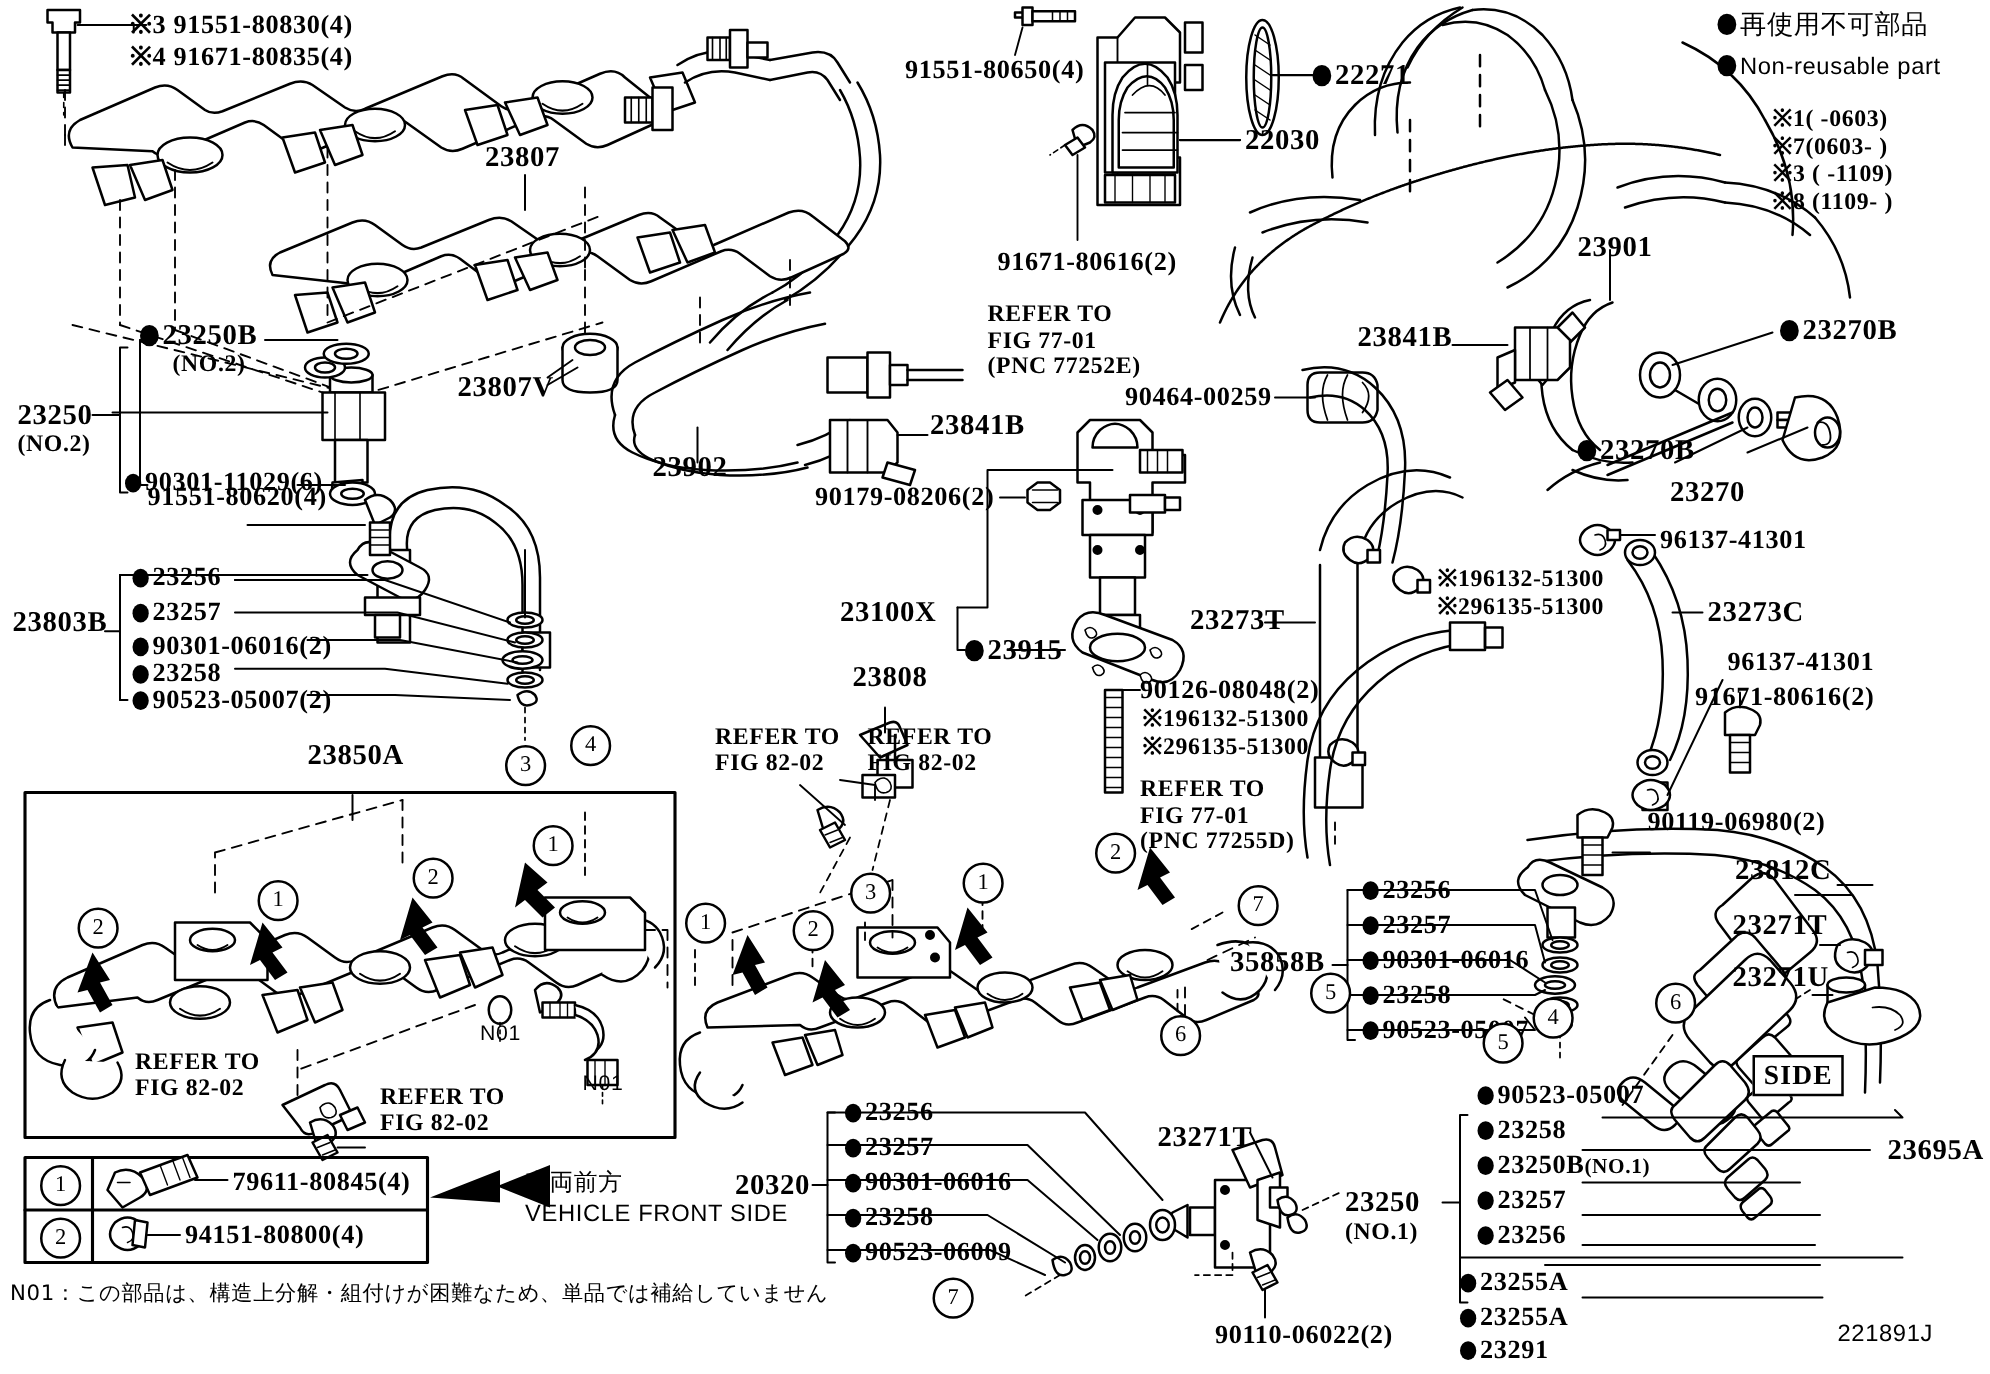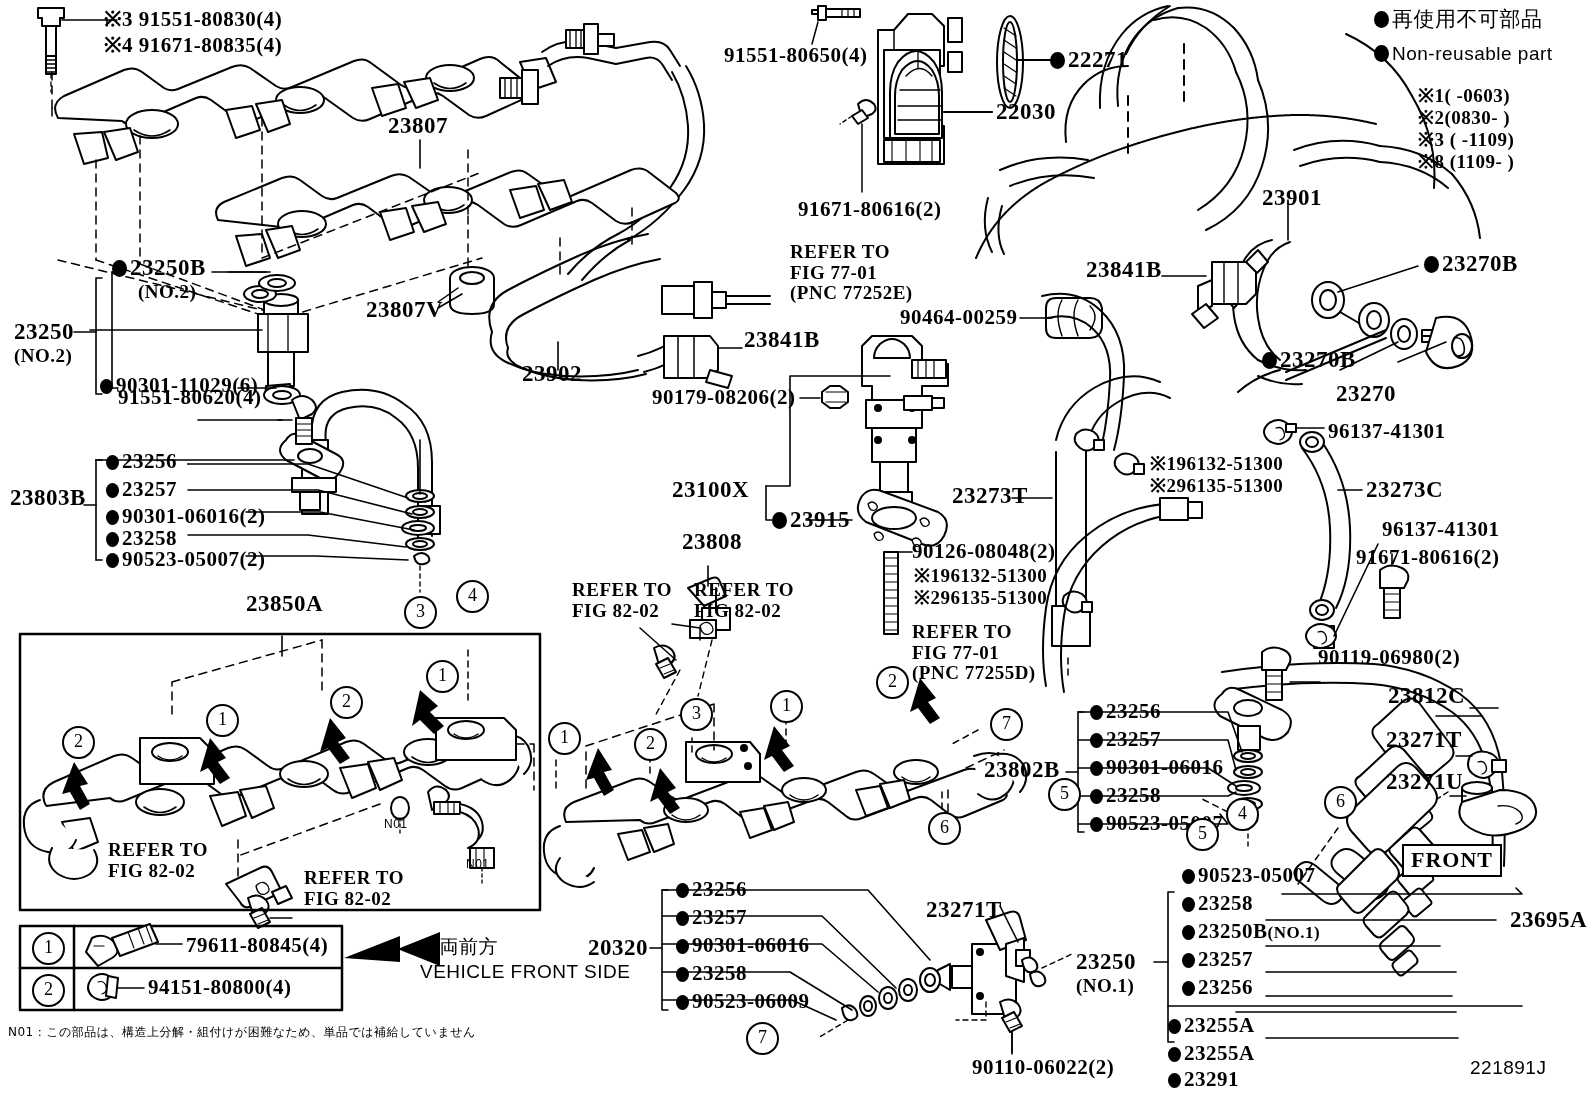--- a/index.html
+++ b/index.html
@@ -4,21 +4,21 @@
 <style>
   html,body{margin:0;padding:0;background:#fff;}
   body{font-family:"Liberation Serif", serif;}
   #page{position:relative;width:1592px;height:1099px;background:#fff;overflow:hidden;}
   #art{position:absolute;left:0;top:0;width:1592px;height:1099px;}
   .lbl{position:absolute;white-space:nowrap;color:#000;font-family:"Liberation Serif",serif;
        font-weight:bold;letter-spacing:0.5px;line-height:1.08;}
   .s24{font-size:23px;}
   .s22{font-size:21px;}
   .s20{font-size:19px;}
-  .s18{font-size:12px;}
+  .s18{font-size:17px;}
   .sans{font-family:"Liberation Sans",sans-serif;font-weight:normal;}
   .jp{font-family:"DejaVu Sans",sans-serif;font-weight:normal;}
   .dot{display:inline-block;width:15px;height:17px;border-radius:50%;background:#000;
        vertical-align:-2px;margin-right:3px;}
   .dot.sm{width:13px;height:15px;}
   .sub{font-size:17px;font-weight:bold;}
   .mark-box{position:absolute;border:2.5px solid #000;padding:1px 7px 2px 7px;background:#fff;
             font-size:22px;font-weight:bold;letter-spacing:1px;}
   .circnum{position:absolute;width:29px;height:29px;border:2px solid #000;border-radius:50%;
            background:#fff;font-size:18px;font-weight:normal;text-align:center;line-height:27px;
@@ -855,21 +855,21 @@
     <span class="dot"></span><span>22271</span>
   </div>
 
   <div class="lbl s22 jp" style="left:1374px;top:8px;">
     <span class="dot"></span><span>再使用不可部品</span>
   </div>
   <div class="lbl s20 sans" style="left:1374px;top:44px;">
     <span class="dot"></span><span>Non-reusable part</span>
   </div>
   <div class="lbl s20" style="left:1418px;top:86px;">※1(    -0603)</div>
-  <div class="lbl s20" style="left:1418px;top:108px;">※2(0830-    )</div>
+  <div class="lbl s20" style="left:1418px;top:108px;">※7(0603-    )</div>
   <div class="lbl s20" style="left:1418px;top:130px;">※3 (   -1109)</div>
   <div class="lbl s20" style="left:1418px;top:152px;">※8 (1109-    )</div>
 
   <div class="lbl s20" style="left:790px;top:242px;">
     <div>REFER TO</div>
     <div>FIG 77-01</div>
     <div>(PNC 77252E)</div>
   </div>
   <div class="lbl s24" style="left:744px;top:328px;">23841B</div>
   <div class="lbl s22" style="left:652px;top:386px;">90179-08206(2)</div>
@@ -914,23 +914,23 @@
     <div>FIG 77-01</div>
     <div>(PNC 77255D)</div>
   </div>
 
   <div class="lbl s22" style="left:1318px;top:646px;">90119-06980(2)</div>
   <div class="lbl s24" style="left:1388px;top:684px;">23812C</div>
   <div class="lbl s24" style="left:1386px;top:728px;">23271T</div>
   <div class="lbl s24" style="left:1386px;top:770px;">23271U</div>
   <div class="lbl s24" style="left:1510px;top:908px;">23695A</div>
 
-  <div class="mark-box" style="left:1402px;top:844px;">FRONT</div>
-
-  <div class="lbl s24" style="left:984px;top:758px;">23802B</div>
+  <div class="mark-box" style="left:1402px;top:844px;">SIDE</div>
+
+  <div class="lbl s24" style="left:984px;top:758px;">35858B</div>
   <div class="lbl s22" style="left:1090px;top:700px;">
     <span class="dot sm"></span><span>23256</span>
   </div>
   <div class="lbl s22" style="left:1090px;top:728px;">
     <span class="dot sm"></span><span>23257</span>
   </div>
   <div class="lbl s22" style="left:1090px;top:756px;">
     <span class="dot sm"></span><span>90301-06016</span>
   </div>
   <div class="lbl s22" style="left:1090px;top:784px;">

